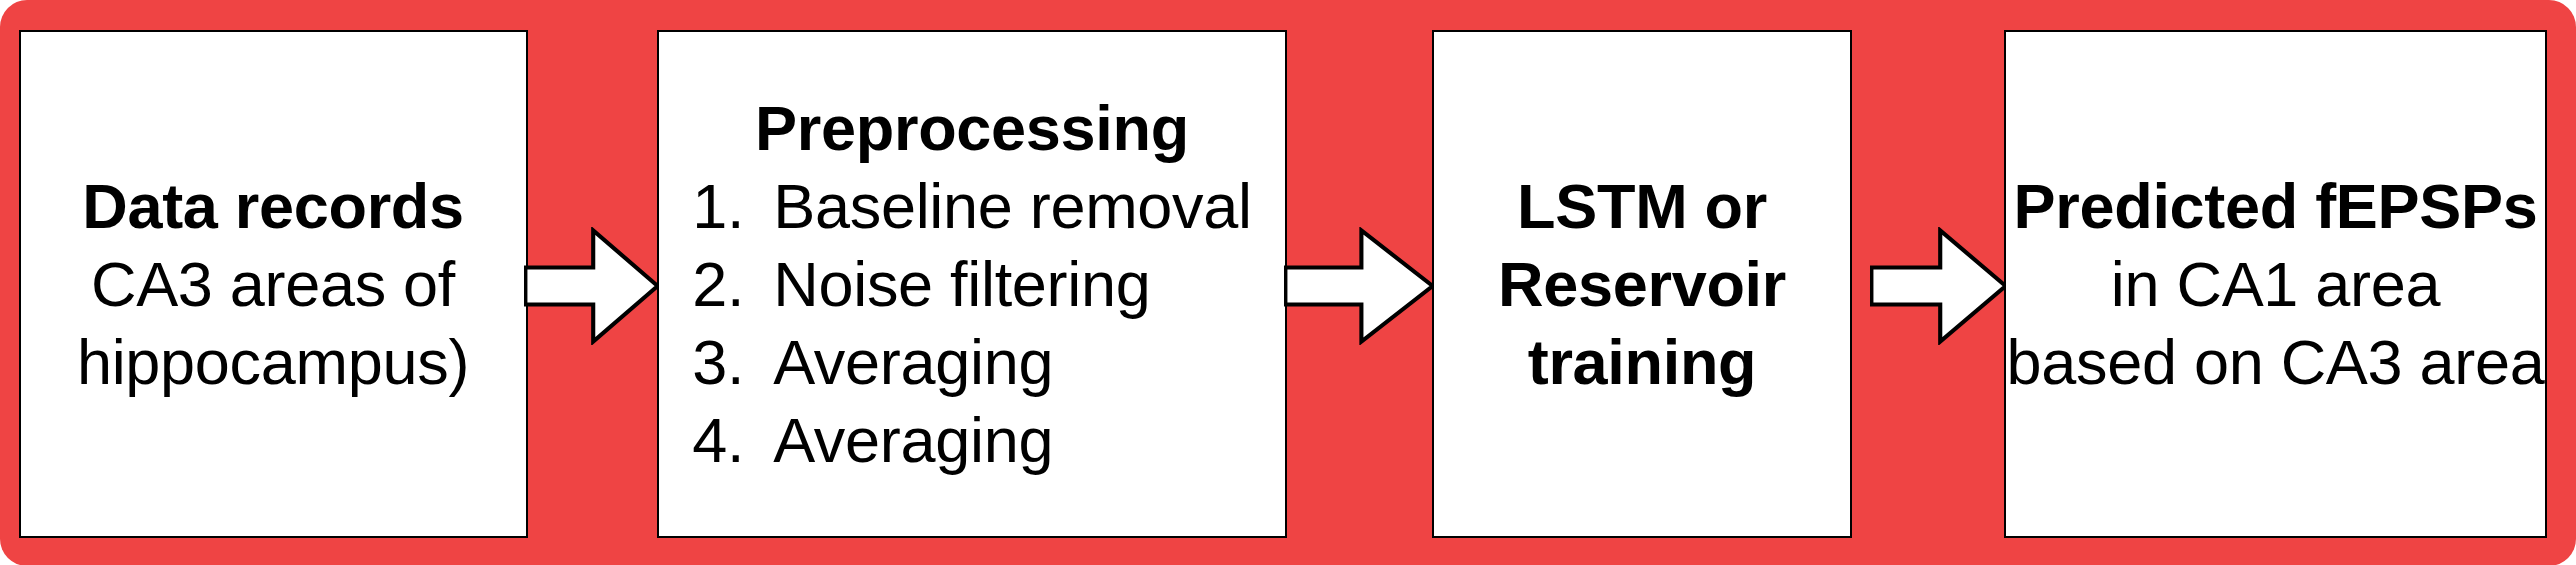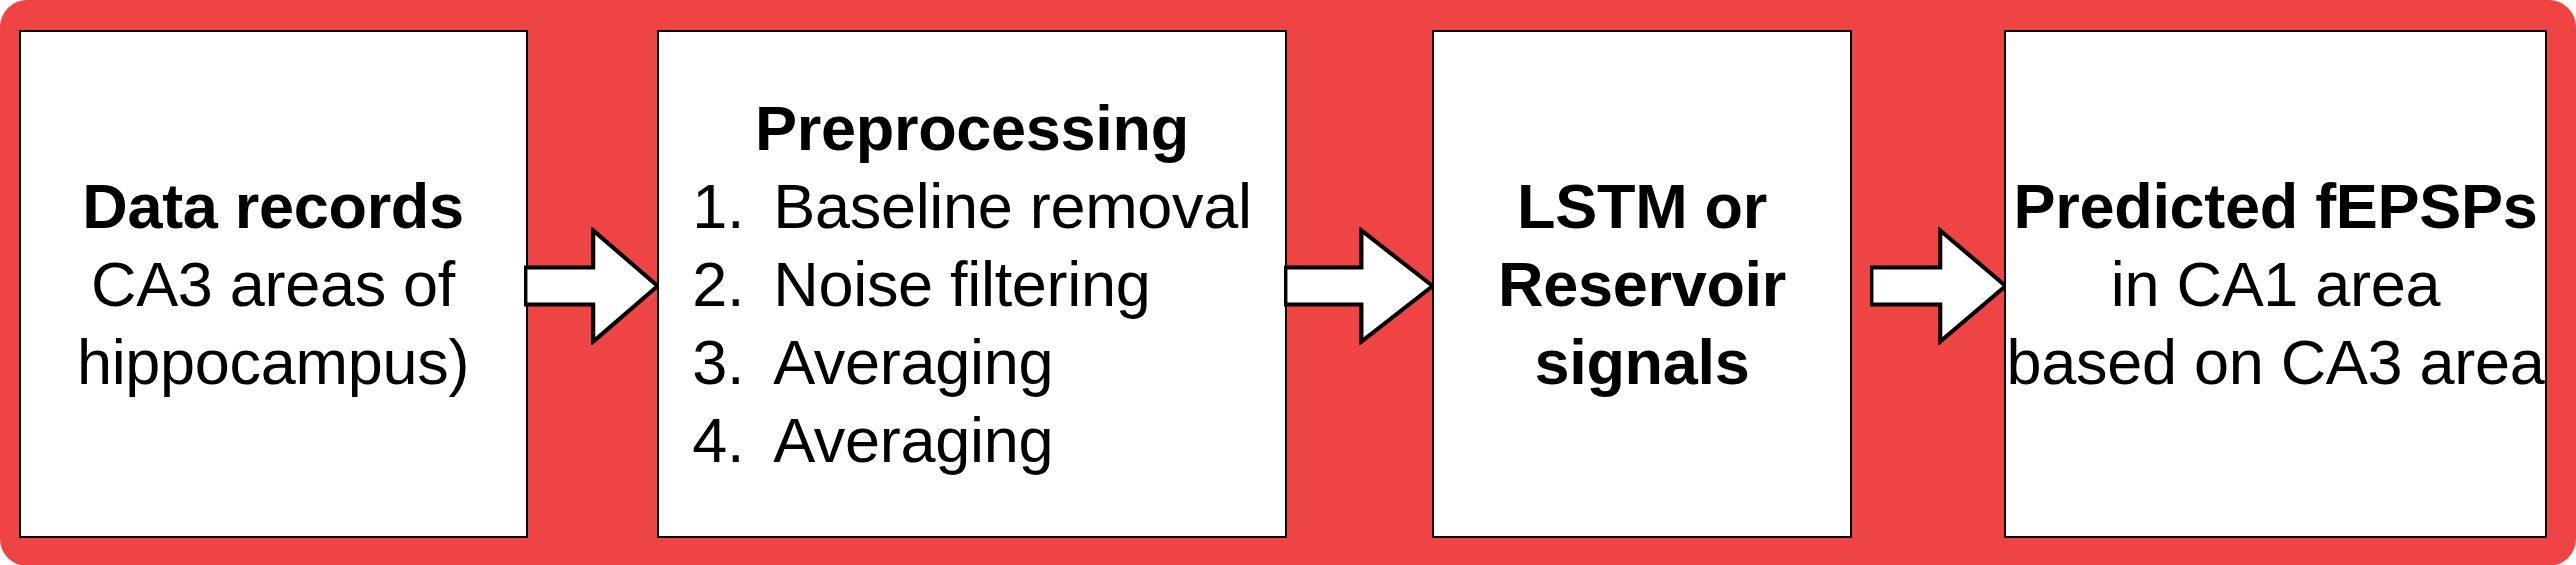--- a/index.html
+++ b/index.html
@@ -126,21 +126,21 @@
   <div class="arrow" id="arrow-2">
     <svg viewBox="0 0 219 172" preserveAspectRatio="none" aria-hidden="true">
       <path d="M 2,59 L 113,59 L 113,5 L 217,86 L 113,167 L 113,113 L 2,113 Z" fill="#ffffff" stroke="#000000" stroke-width="6" stroke-linejoin="miter"></path>
     </svg>
   </div>
 
   <div class="node-box" id="box-model">
     <div class="box-inner">
       <div class="node-text bold">LSTM or</div>
       <div class="node-text bold">Reservoir</div>
-      <div class="node-text bold">signals</div>
+      <div class="node-text bold">training</div>
     </div>
   </div>
 
   <div class="arrow" id="arrow-3">
     <svg viewBox="0 0 199 172" preserveAspectRatio="none" aria-hidden="true">
       <path d="M 2,59 L 102,59 L 102,5 L 197,86 L 102,167 L 102,113 L 2,113 Z" fill="#ffffff" stroke="#000000" stroke-width="6" stroke-linejoin="miter"></path>
     </svg>
   </div>
 
   <div class="node-box" id="box-output">

